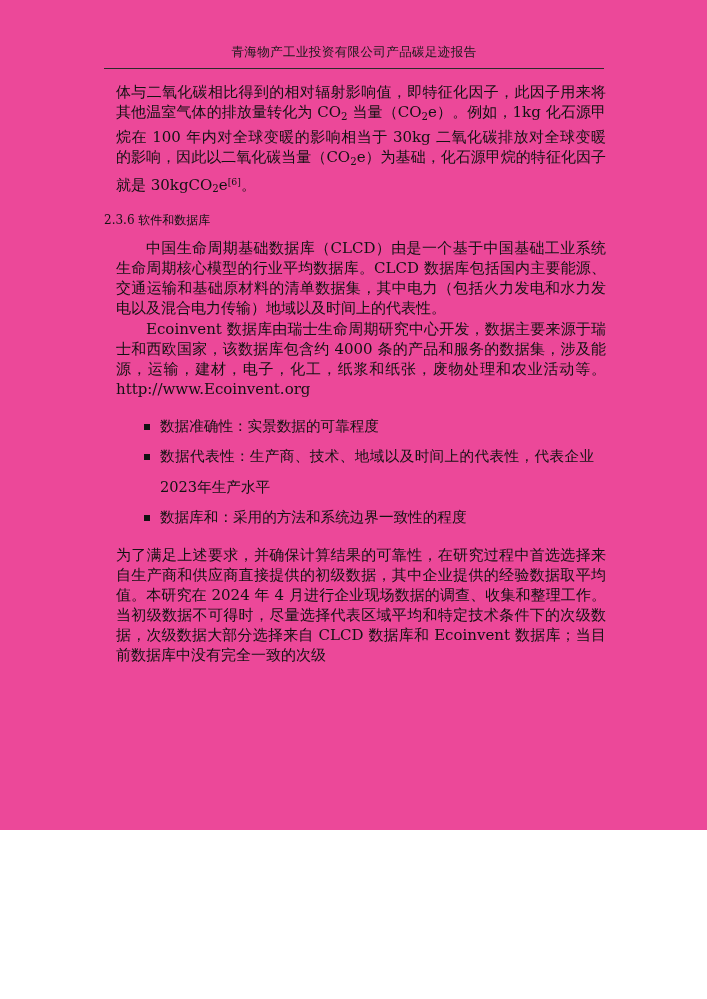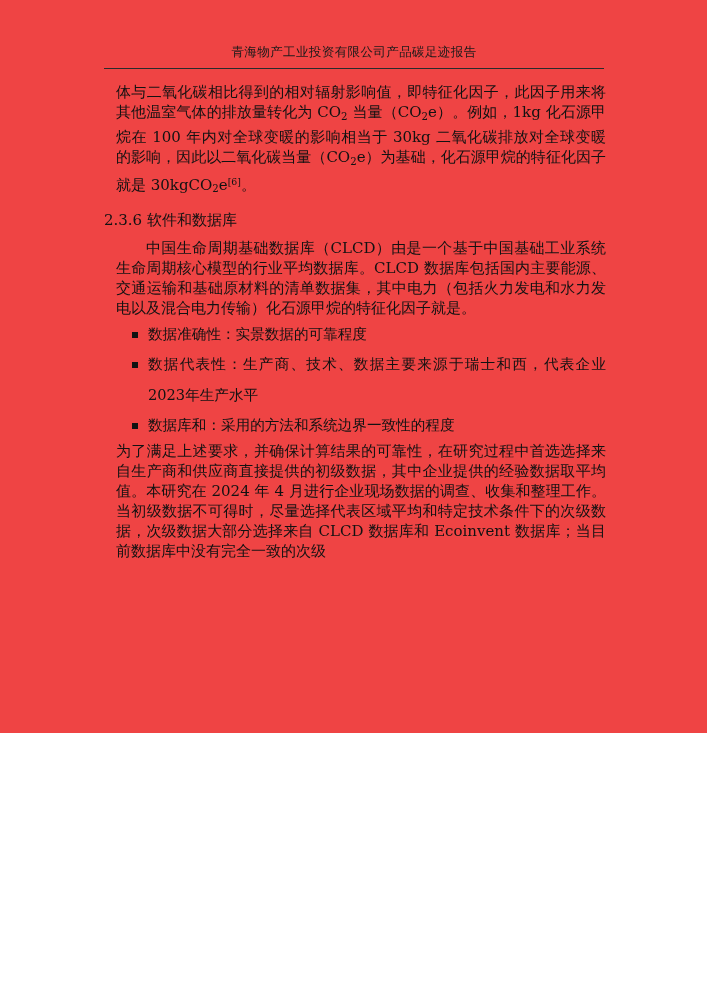--- a/index.html
+++ b/index.html
@@ -7,22 +7,22 @@
     padding: 0;
     background: #ffffff;
   }
   body {
     font-family: "DejaVu Serif", "Liberation Serif", serif;
     color: #111111;
   }
   .page {
     position: relative;
     width: 707px;
-    height: 733px;
-    background: #ef4444;
+    height: 830px;
+    background: #ec4899;
     box-sizing: border-box;
     overflow: hidden;
   }
   .header {
     position: absolute;
     top: 44px;
     left: 104px;
     width: 500px;
     text-align: center;
     font-size: 12.5px;
@@ -49,27 +49,27 @@
     line-height: 20px;
     text-align: justify;
     text-justify: inter-ideograph;
     color: #121212;
   }
   p.indent {
     text-indent: 2em;
   }
   .heading {
     margin: 6px 0 2px 0;
-    font-size: 15px;
+    font-size: 12px;
     line-height: 30.5px;
     text-align: left;
     color: #121212;
   }
   .bullets {
-    margin: 0;
+    margin: 12px;
     padding: 0;
     list-style: none;
   }
   .bullets li {
     position: relative;
     font-size: 14.6px;
     line-height: 30.5px;
     padding-left: 44px;
     text-align: justify;
     text-justify: inter-ideograph;
@@ -112,29 +112,32 @@
   <div class="content">
 
     <p>
       <span>体与二氧化碳相比得到的相对辐射影响值，即特征化因子，此因子用来将其他温</span><span>室气体的排放量转化为 CO</span><sub>2</sub><span> 当量（CO</span><sub>2</sub><span>e）。例如，1kg 化石源甲烷在 100 年内对</span><span>全球变暖的影响相当于 30kg 二氧化碳排放对全球变暖的影响，因此以二氧化碳</span><span>当量（CO</span><sub>2</sub><span>e）为基础，化石源甲烷的特征化因子就是 30kgCO</span><sub>2</sub><span>e</span><sup>[6]</sup><span>。</span>
     </p>
 
     <div class="heading">2.3.6 软件和数据库</div>
 
 
     <p class="indent">
-      <span>中国生命周期基础数据库（CLCD）由是一个基于中国基础工业系统生命周</span><span>期核心模型的行业平均数据库。CLCD 数据库包括国内主要能源、交通运输和基</span><span>础原材料的清单数据集，其中电力（包括火力发电和水力发电以及混合电力传输）</span><span>化石源甲烷的特征化因子就是。</span>
+      <span>中国生命周期基础数据库（CLCD）由是一个基于中国基础工业系统生命周</span><span>期核心模型的行业平均数据库。CLCD 数据库包括国内主要能源、交通运输和基</span><span>础原材料的清单数据集，其中电力（包括火力发电和水力发电以及混合电力传输）</span><span>地域以及时间上的代表性。</span>
     </p>
 
+    <p class="indent">
+      <span>Ecoinvent 数据库由瑞士生命周期研究中心开发，数据主要来源于瑞士和西</span><span>欧国家，该数据库包含约 4000 条的产品和服务的数据集，涉及能源，运输，建</span><span>材，电子，化工，纸浆和纸张，废物处理和农业活动等。http://www.Ecoinvent.org</span>
+    </p>
 
 
 
     <ul class="bullets">
       <li><span class="sq"></span><span>数据准确性：实景数据的可靠程度</span></li>
-      <li><span class="sq"></span><span>数据代表性：生产商、技术、数据主要来源于瑞士和西，代表企业2023年生产水平</span></li>
+      <li><span class="sq"></span><span>数据代表性：生产商、技术、地域以及时间上的代表性，代表企业2023年生产水平</span></li>
       <li><span class="sq"></span><span>数据库和：采用的方法和系统边界一致性的程度</span></li>
     </ul>
 
     <p>
       <span>为了满足上述要求，并确保计算结果的可靠性，在研究过程中首选选择来自</span><span>生产商和供应商直接提供的初级数据，其中企业提供的经验数据取平均值。本研</span><span>究在 2024 年 4 月进行企业现场数据的调查、收集和整理工作。当初级数据不可</span><span>得时，尽量选择代表区域平均和特定技术条件下的次级数据，次级数据大部分选</span><span>择来自 CLCD 数据库和 Ecoinvent 数据库；当目前数据库中没有完全一致的次级</span>
     </p>
 
   </div>
 
   <div class="footer">6</div>

